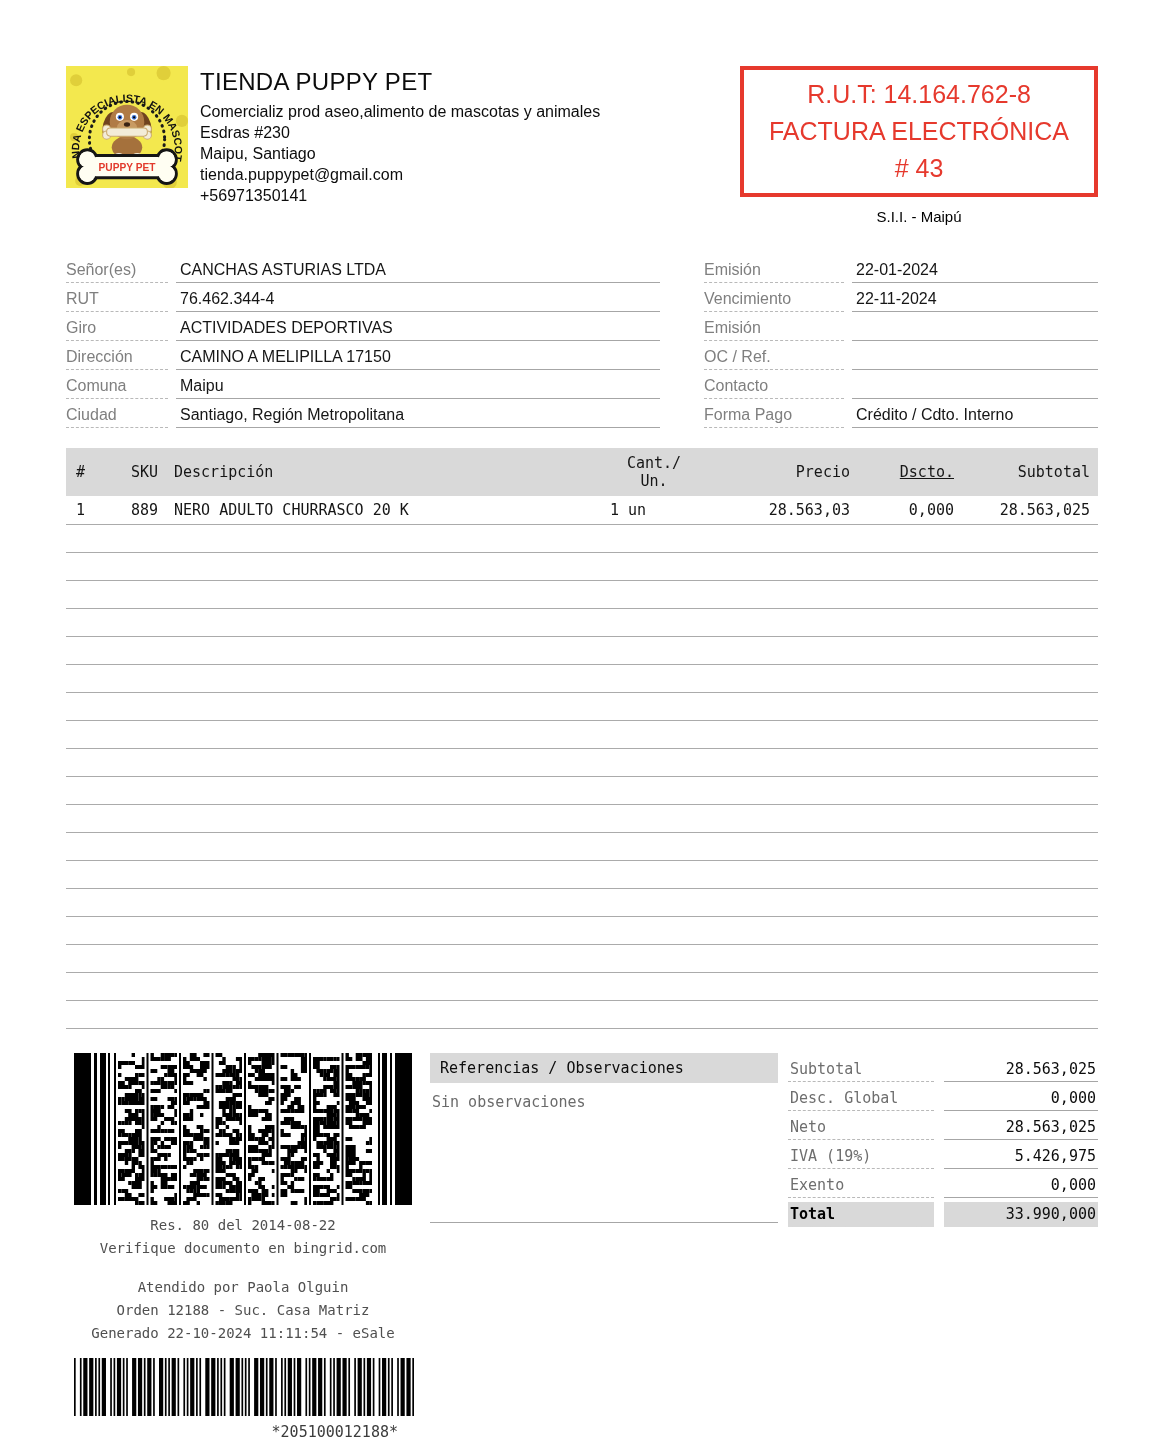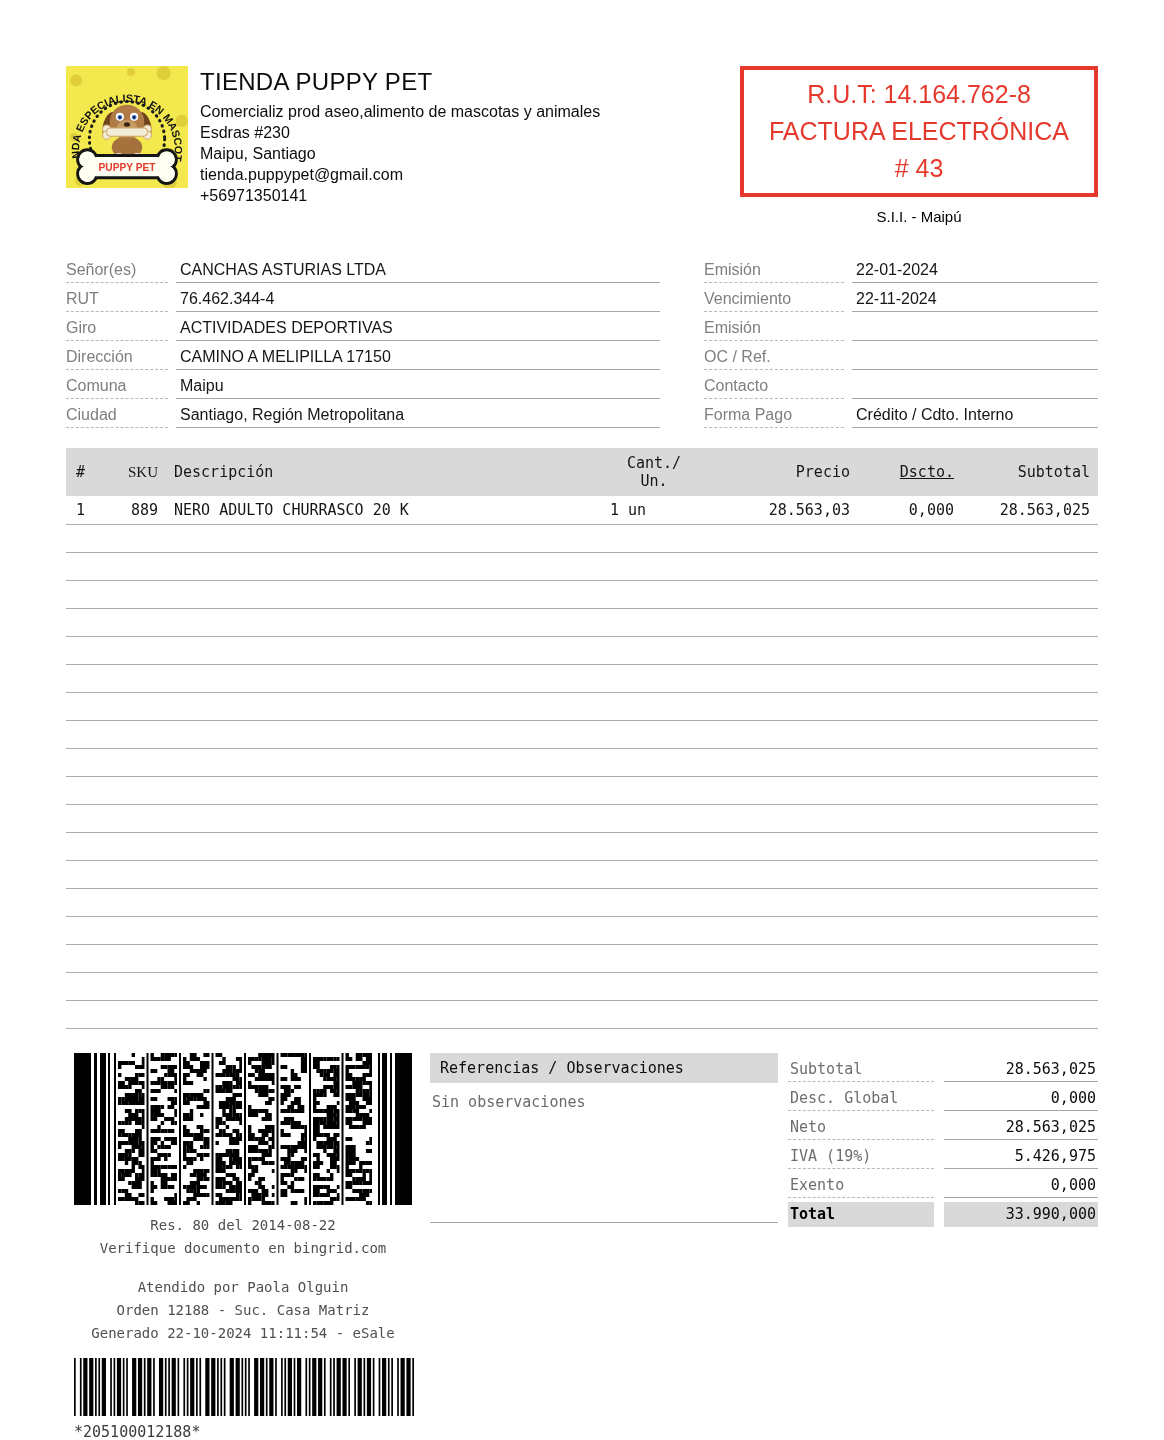--- a/index.html
+++ b/index.html
@@ -46,21 +46,21 @@
   .refs-title{background:var(--grey-bg);font-family:"DejaVu Sans Mono",monospace;font-size:15px;padding:6px 10px;color:#0c0c0c;}
   .refs-body{font-family:"DejaVu Sans Mono",monospace;font-size:15px;color:#6b6b6b;padding:10px 2px;}
   .totals{flex:1;margin-left:10px;}
   .trow{display:flex;align-items:flex-end;height:29px;font-family:"DejaVu Sans Mono",monospace;font-size:15px;}
   .tlabel{flex:0 0 146px;color:#6e6e6e;border-bottom:1px dashed var(--dash);padding:3px 2px;margin-right:10px;white-space:nowrap;}
   .tvalue{flex:1;text-align:right;border-bottom:1px solid var(--line);padding:3px 2px;color:#0c0c0c;white-space:nowrap;}
   .trow.highlight .tlabel{background:var(--grey-bg);color:#000;font-weight:bold;border-bottom-color:var(--grey-bg);}
   .trow.highlight .tvalue{background:var(--grey-bg);border-bottom-color:var(--grey-bg);}
 
   
-  .footer-bc{margin-top:13px;margin-left:8px;width:290px;text-align:left;}
+  .footer-bc{margin-top:13px;margin-left:8px;width:324px;text-align:right;}
   .code39{display:block;}
   .bc-text{font-family:"DejaVu Sans Mono",monospace;font-size:15px;color:#3c3c3c;margin-top:7px;}
 </style>
 </head>
 <body>
 
 <div class="page">
 
   <div class="top">
     <svg class="logo" viewBox="0 0 120 120" aria-hidden="true">
@@ -202,21 +202,21 @@
           <col style="width:56px">
           <col style="width:436px">
         <col style="width:104px">
           <col style="width:152px">
           <col style="width:104px">
           <col>
       </colgroup>
       <thead>
           <tr id="items-head-row">
             <th style="text-align: left;">#</th>
-            <th style="text-align: right; font-family: Liberation Serif, serif;">SKU</th>
+            <th style="text-align: right;">SKU</th>
             <th style="text-align: left;">Descripción</th>
             <th style="text-align: center;">Cant./ Un.</th>
             <th style="text-align: right;">Precio</th>
             <th style="text-align: right; text-decoration: underline;">Dscto.</th>
             <th style="text-align: right;">Subtotal</th>
           </tr>
         </thead>
       <tbody id="items-body">
           <tr>
             <td style="text-align: left;">1</td>

